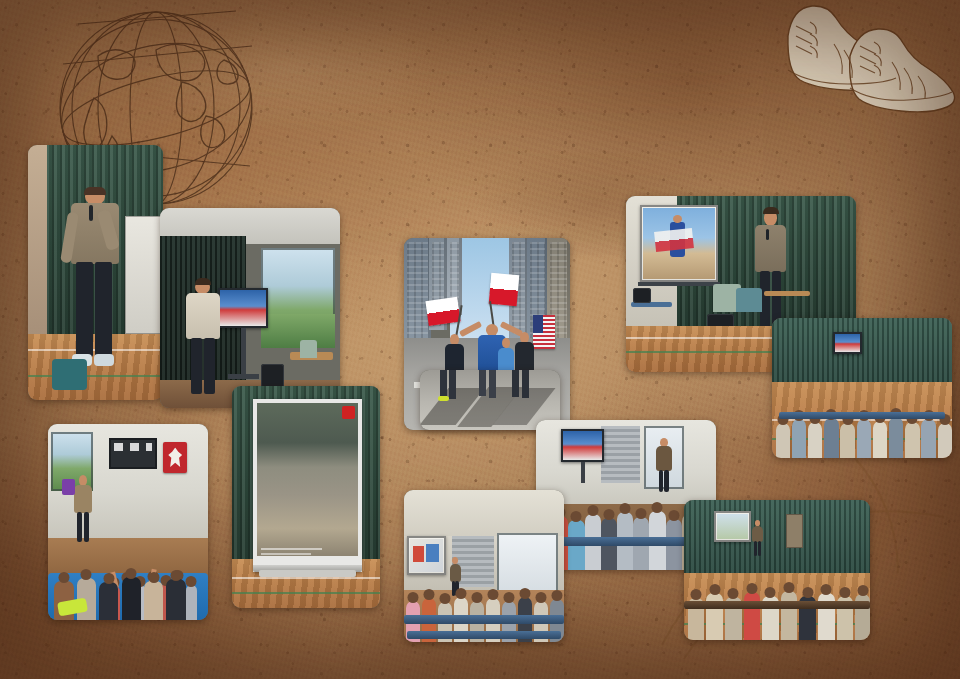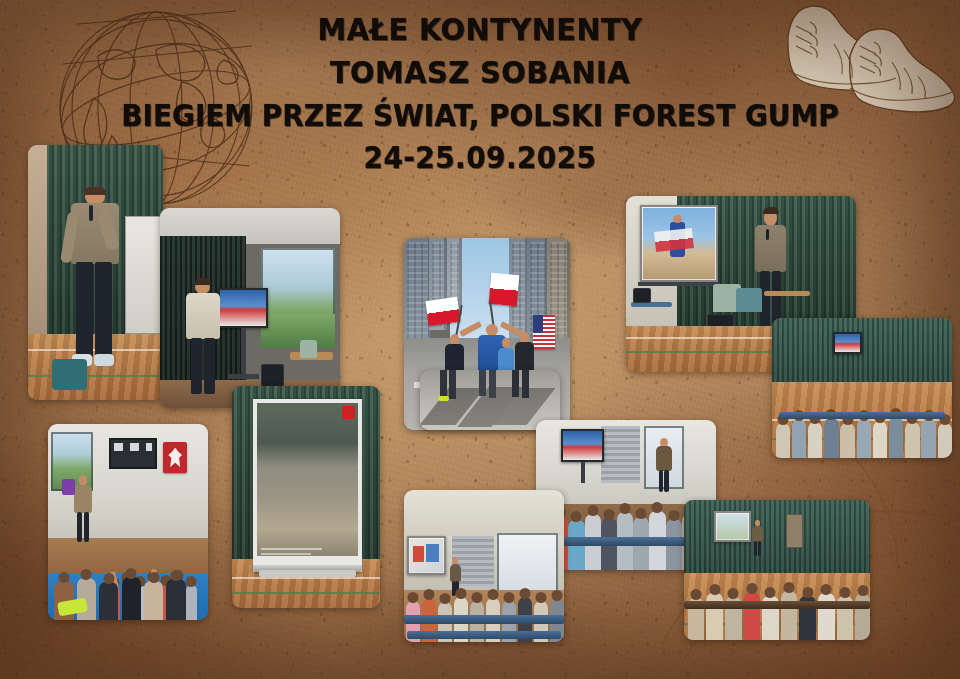--- a/index.html
+++ b/index.html
@@ -595,21 +595,15 @@
         <div class="kid" style="left:52%; width:9%;  height:67%; background:#c4b79f;"></div>
         <div class="kid" style="left:62%; width:9%;  height:61%; background:#2f333c;"></div>
         <div class="kid" style="left:72%; width:9%;  height:65%; background:#e0dace;"></div>
         <div class="kid" style="left:82%; width:9%;  height:60%; background:#cdc2aa;"></div>
         <div class="kid" style="left:92%; width:8%;  height:63%; background:#b5ab96;"></div>
       </div>
       <div class="bench" style="left:0; bottom:22%; width:100%; height:6%; background:linear-gradient(180deg,#6b4f36,#3f2d1e);"></div>
     </div>
   </div>
 
-  <div class="title-block">
-    <div class="title-line t1">MAŁE KONTYNENTY</div>
-    <div class="title-line t2">TOMASZ SOBANIA</div>
-    <div class="title-line t3">BIEGIEM PRZEZ ŚWIAT, POLSKI FOREST GUMP</div>
-    <div class="title-line t4">24-25.09.2025</div>
-  </div>
 
   <div class="vignette"></div>
 </div>
 
 </body></html>

